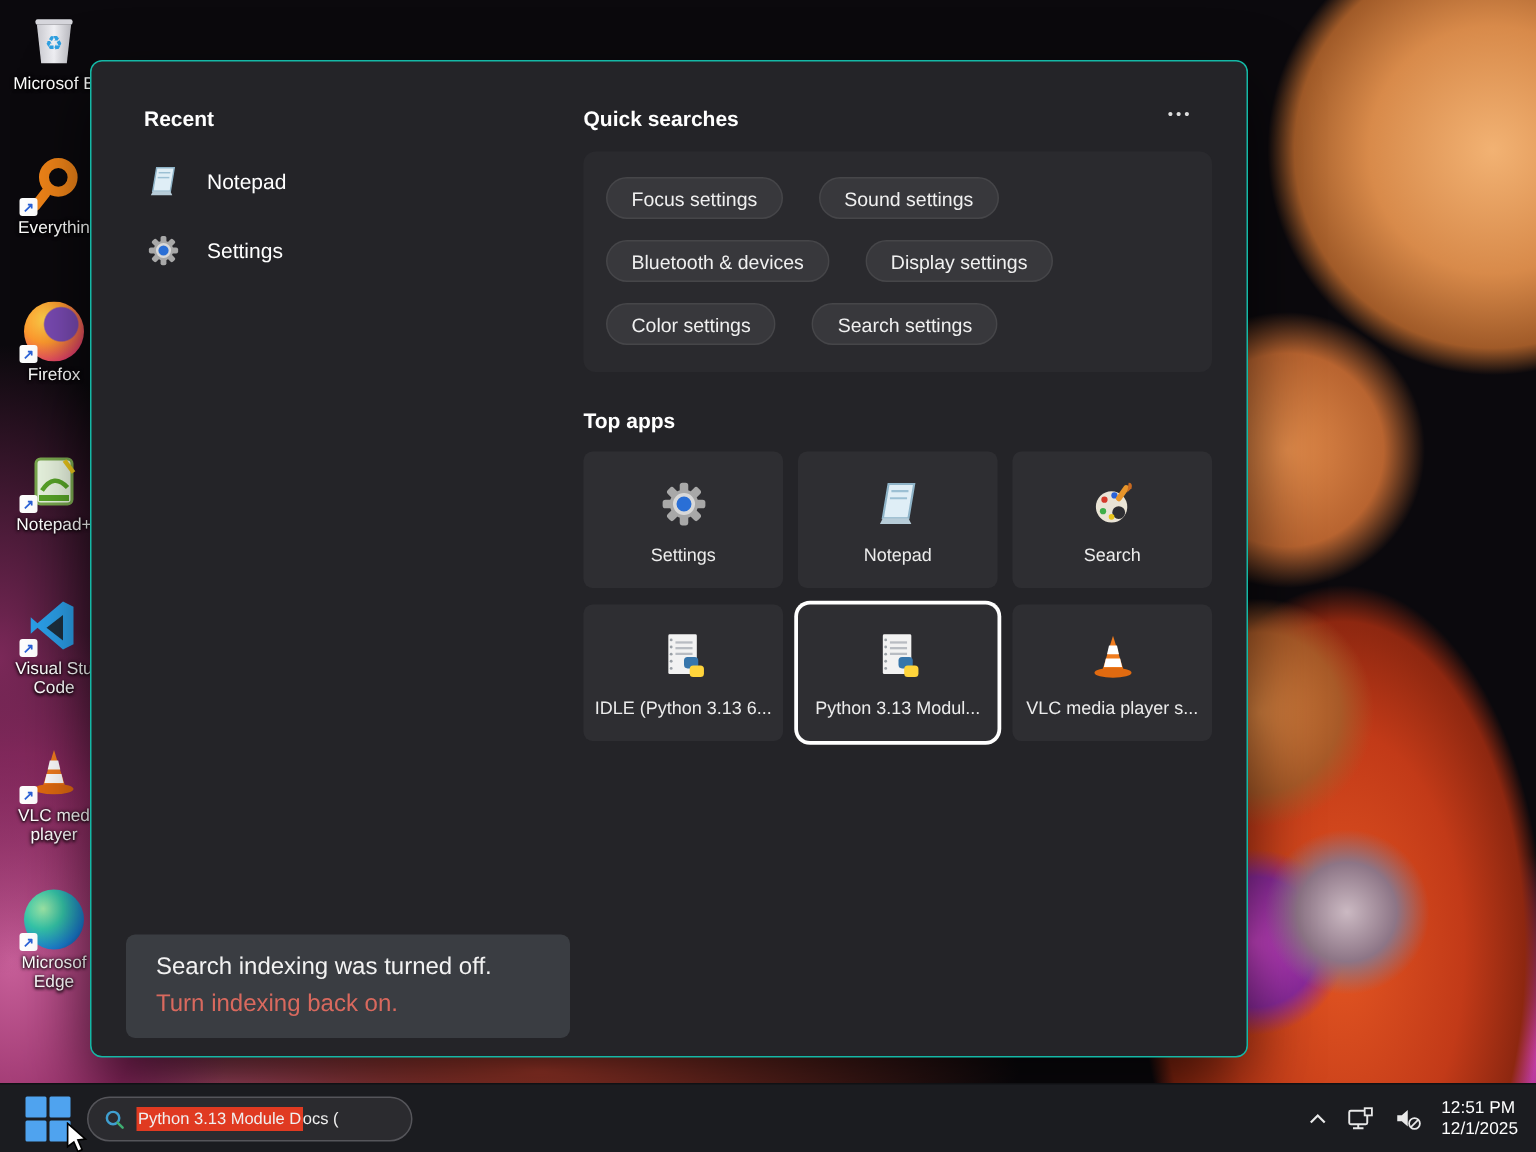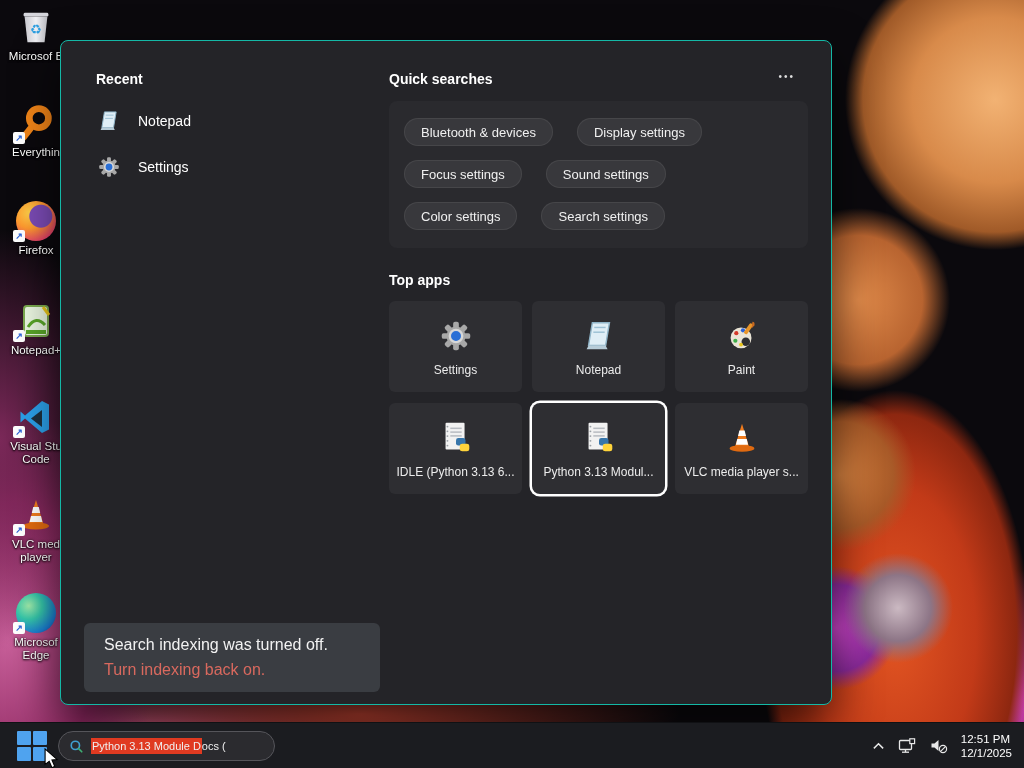--- a/index.html
+++ b/index.html
@@ -193,26 +193,26 @@
         <circle cx="20" cy="20" r="6.5" fill="#2a6fd6" stroke="#d8d8d8" stroke-width="2.5"></circle>
       </svg>
     <span class="lbl">Settings</span>
   </div>
 
   <div class="sec-title" style="left:328px; top:30px">Quick searches</div>
   <div class="more-btn">•••</div>
 
   <div class="qs-card">
     <div class="qs-row">
+      <div class="pill">Focus settings</div>
+      <div class="pill">Sound settings</div>
+    </div>
+    <div class="qs-row">
       <div class="pill">Bluetooth &amp; devices</div>
       <div class="pill">Display settings</div>
-    </div>
-    <div class="qs-row">
-      <div class="pill">Focus settings</div>
-      <div class="pill">Sound settings</div>
     </div>
     <div class="qs-row">
       <div class="pill">Color settings</div>
       <div class="pill">Search settings</div>
     </div>
   </div>
 
   <div class="sec-title" style="left:328px; top:231px">Top apps</div>
 
   <div class="tiles">
@@ -242,21 +242,21 @@
       <svg width="38" height="38" viewBox="0 0 40 40">
           <circle cx="19" cy="22" r="11" fill="#eae4d6"></circle>
           <circle cx="24" cy="26" r="4.5" fill="#2e2e32"></circle>
           <circle cx="14" cy="17" r="2.2" fill="#d43a2a"></circle>
           <circle cx="21" cy="14" r="2.2" fill="#2a62d8"></circle>
           <circle cx="13" cy="25" r="2.2" fill="#3fae4a"></circle>
           <circle cx="19" cy="29" r="2" fill="#e8c41a"></circle>
           <rect x="25" y="6" width="4" height="13" rx="2" transform="rotate(35 27 12)" fill="#e8952a"></rect>
           <path d="M31 5 q3 0 2 4 l-3 3 z" fill="#c96a20"></path>
         </svg>
-      <span class="t-lbl">Paint</span>
+      <span class="t-lbl">Search</span>
     </div>
     <div class="tile">
       <svg width="38" height="38" viewBox="0 0 40 40">
           <rect x="9" y="4" width="20" height="28" rx="1" fill="#f2f2f2"></rect>
           <circle cx="11" cy="8" r="1" fill="#9aa0a6"></circle>
           <circle cx="11" cy="13" r="1" fill="#9aa0a6"></circle>
           <circle cx="11" cy="18" r="1" fill="#9aa0a6"></circle>
           <circle cx="11" cy="23" r="1" fill="#9aa0a6"></circle>
           <circle cx="11" cy="28" r="1" fill="#9aa0a6"></circle>
           <rect x="14" y="9" width="12" height="1.6" fill="#b8bcc2"></rect>

